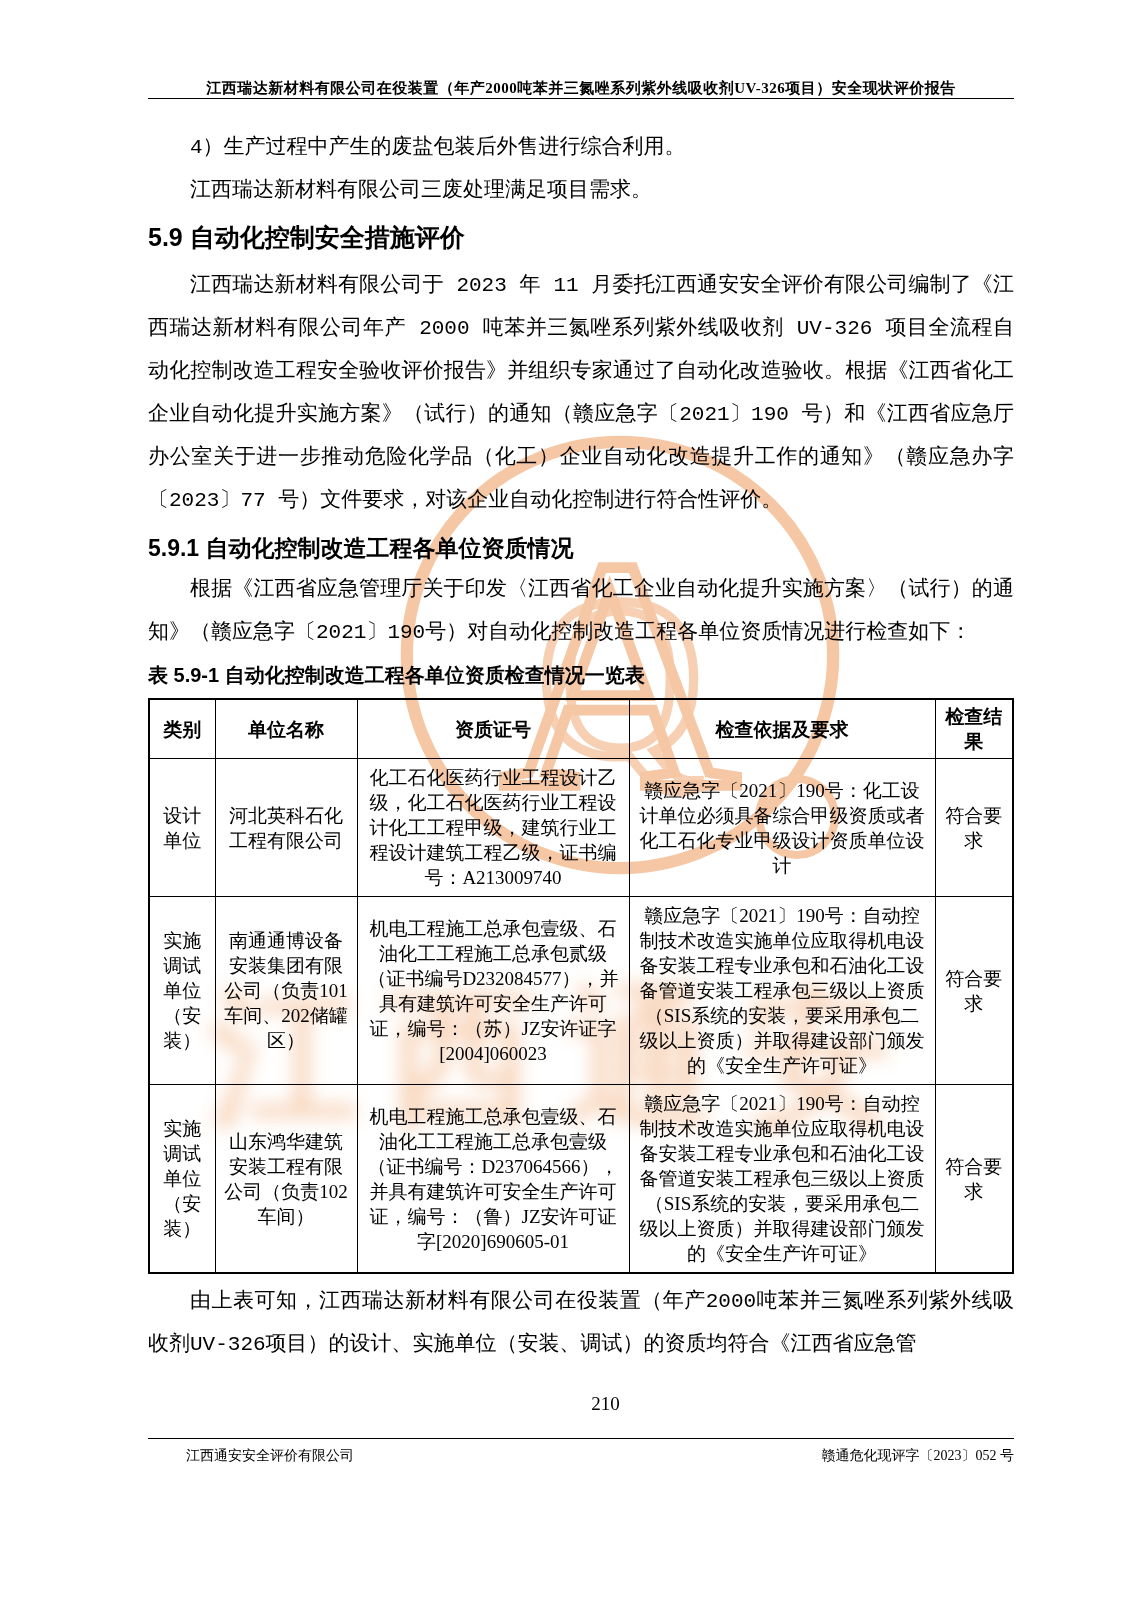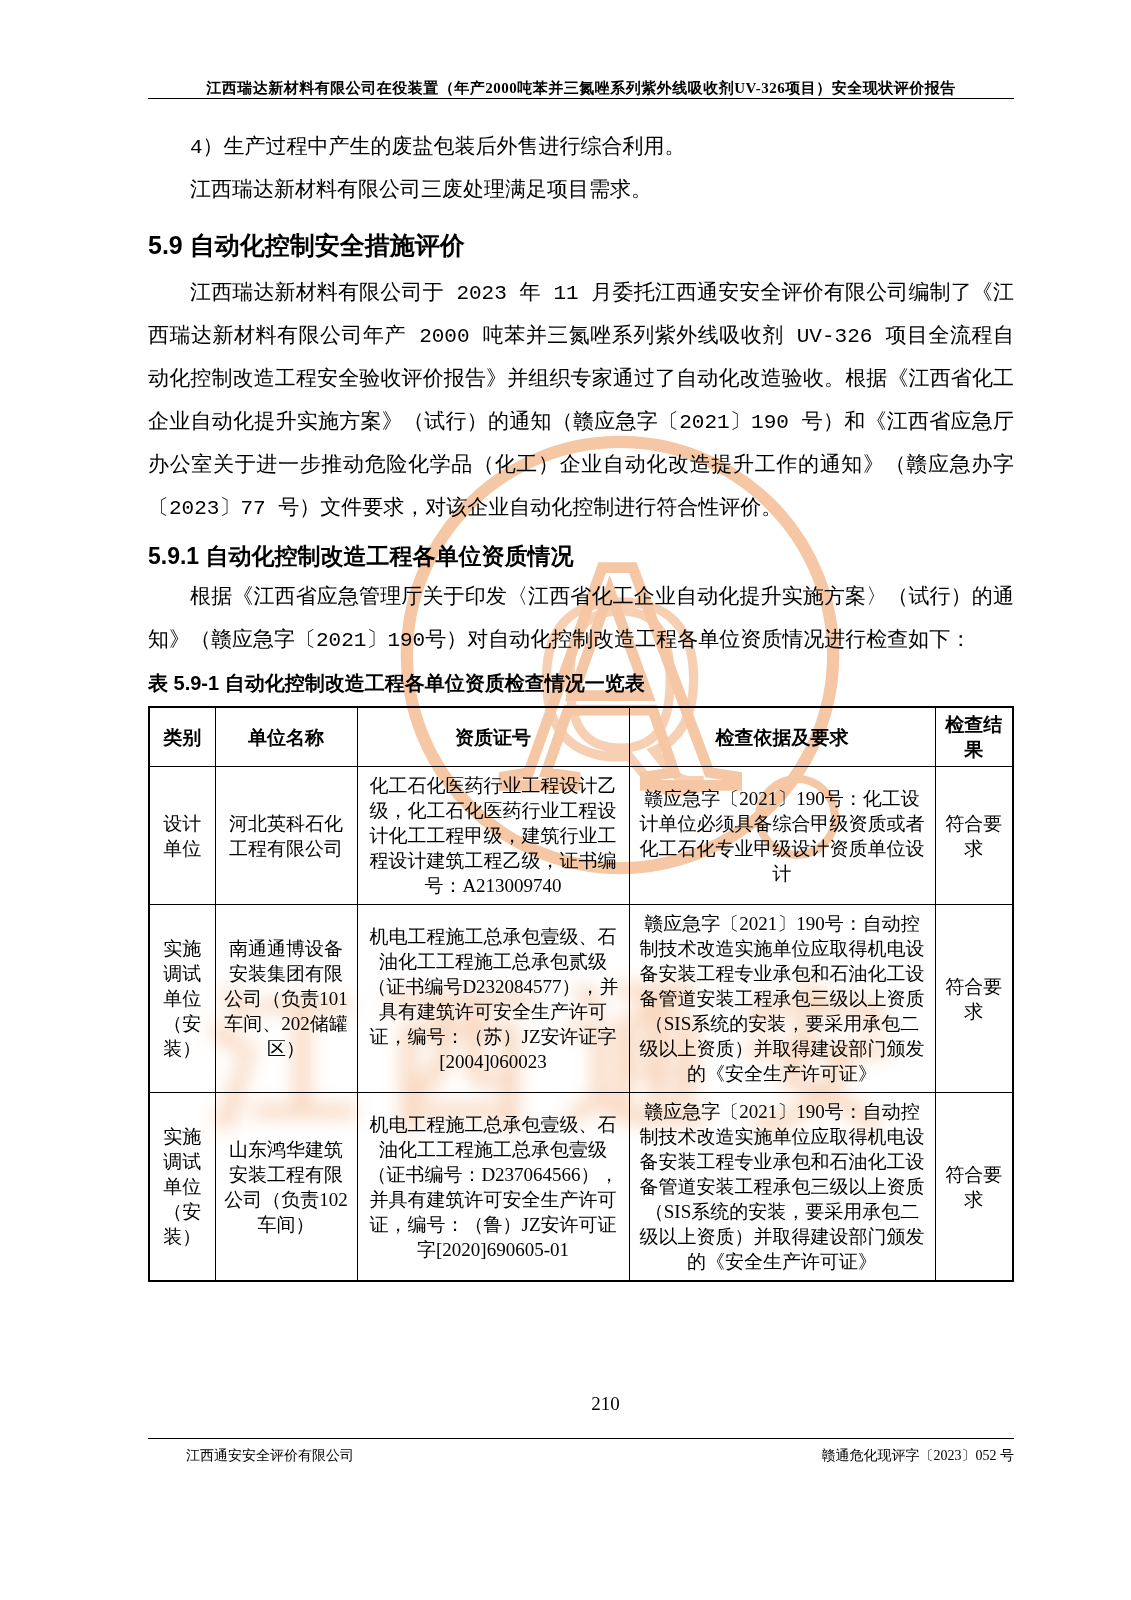--- a/index.html
+++ b/index.html
@@ -27,21 +27,21 @@
   .content {
     position:absolute; left:148px; top:126px; width:866px;
     font-size:21px; line-height:43px; text-align:justify;
   }
   .para { margin:0; }
   .indent { text-indent:2em;font-family:Liberation Mono, monospace; }
 
   h2.sec {
     font-family:"Liberation Sans", sans-serif;
     font-size:25px; line-height:34px; font-weight:bold;
-    margin:16px 0 10px 0; text-indent:0;
+    margin:8px 0 10px 0; text-indent:0;
   }
   h3.sec {
     font-family:"Liberation Sans", sans-serif;
     font-size:23px; line-height:32px; font-weight:bold;
     margin:10px 0 4px 0; text-indent:0;
   }
 
   .table-title {
     font-family:"Liberation Sans", sans-serif;
     font-size:20px; font-weight:bold; 
@@ -154,20 +154,21 @@
         <tr>
           <td class="c-center">实施调试单位（安装）</td>
           <td class="c-center">山东鸿华建筑安装工程有限公司（负责102车间）</td>
           <td class="c-text">机电工程施工总承包壹级、石油化工工程施工总承包壹级（证书编号：D237064566），并具有建筑许可安全生产许可证，编号：（鲁）JZ安许可证字[2020]690605-01</td>
           <td class="c-text">赣应急字〔2021〕190号：自动控制技术改造实施单位应取得机电设备安装工程专业承包和石油化工设备管道安装工程承包三级以上资质（SIS系统的安装，要采用承包二级以上资质）并取得建设部门颁发的《安全生产许可证》</td>
           <td class="c-center narrow">符合要求</td>
         </tr>
       </tbody>
     </table>
 
+    <p class="para indent" style="margin-top:6px;">由上表可知，江西瑞达新材料有限公司在役装置（年产2000吨苯并三氮唑系列紫外线吸收剂UV-326项目）的设计、实施单位（安装、调试）的资质均符合《江西省应急管</p>
   </main>
 
   <div class="page-number">210</div>
 
   <footer class="doc-footer">
     <span class="f-left">江西通安安全评价有限公司</span>
     <span class="f-right">赣通危化现评字〔2023〕052 号</span>
   </footer>
 
   <div class="wm-layer">

